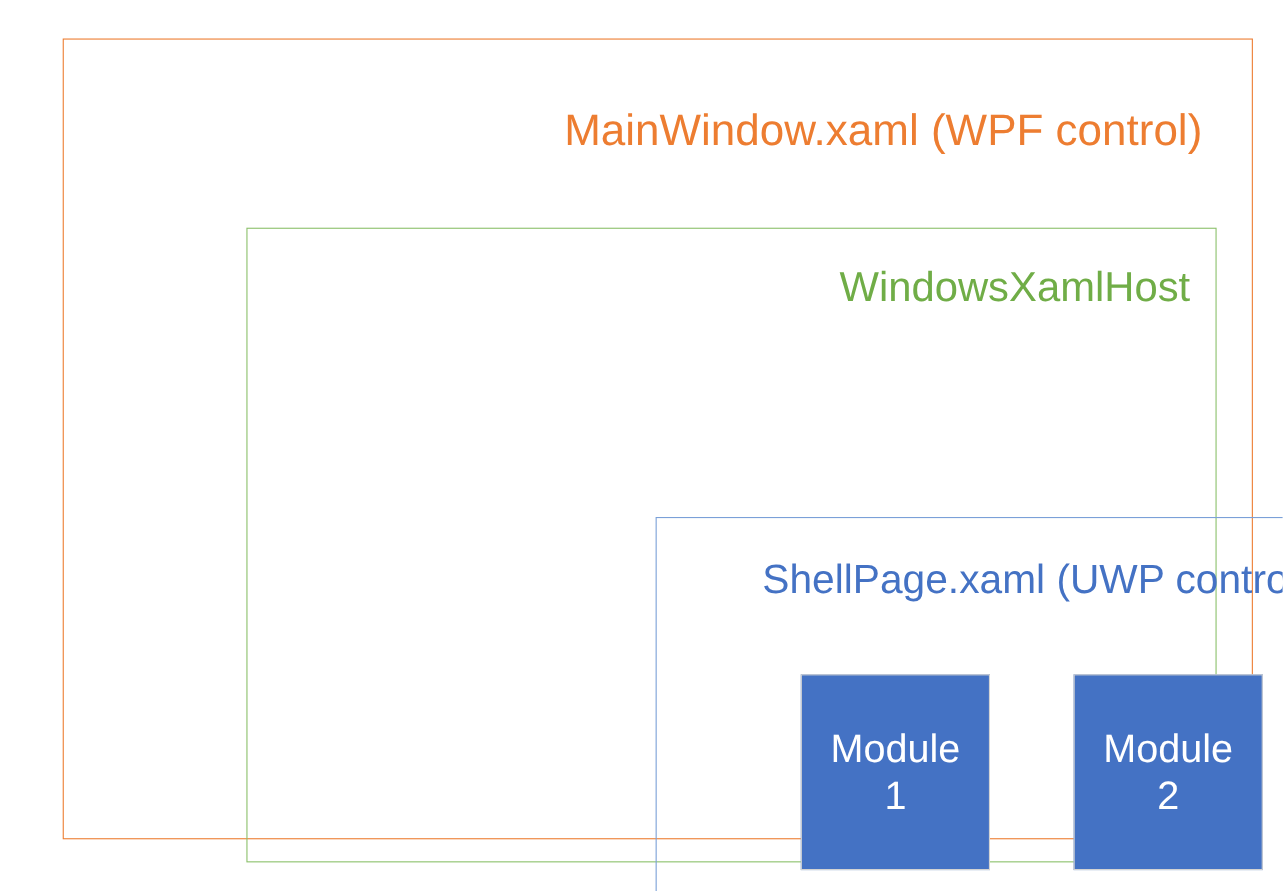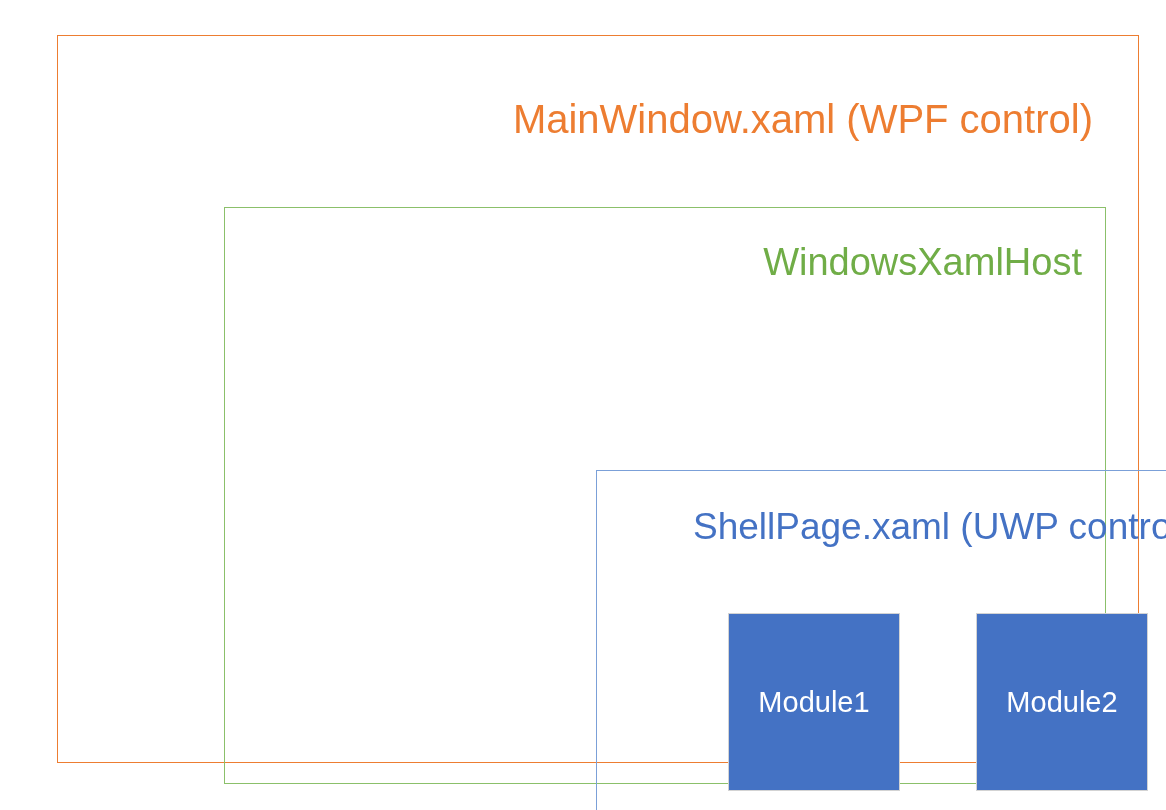--- a/index.html
+++ b/index.html
@@ -94,25 +94,25 @@
   
   .module {
     position: absolute;
     top: 142px;
     width: 172px;
     height: 178px;
     background: #4472C4;
     border: 1.5px solid #D3D3D3;
     box-sizing: border-box;
     display: flex;
-    flex-direction: row;
+    flex-direction: column;
     align-items: center;
     justify-content: center;
     color: #ffffff;
-    font-size: 29px;
+    font-size: 36px;
     line-height: 1.18;
     text-align: center;
   }
 
   .module-1 { left: 131px; }
   .module-2 { left: 379px; }
 
   .module-line { display: block; }
 </style>
 </head>

